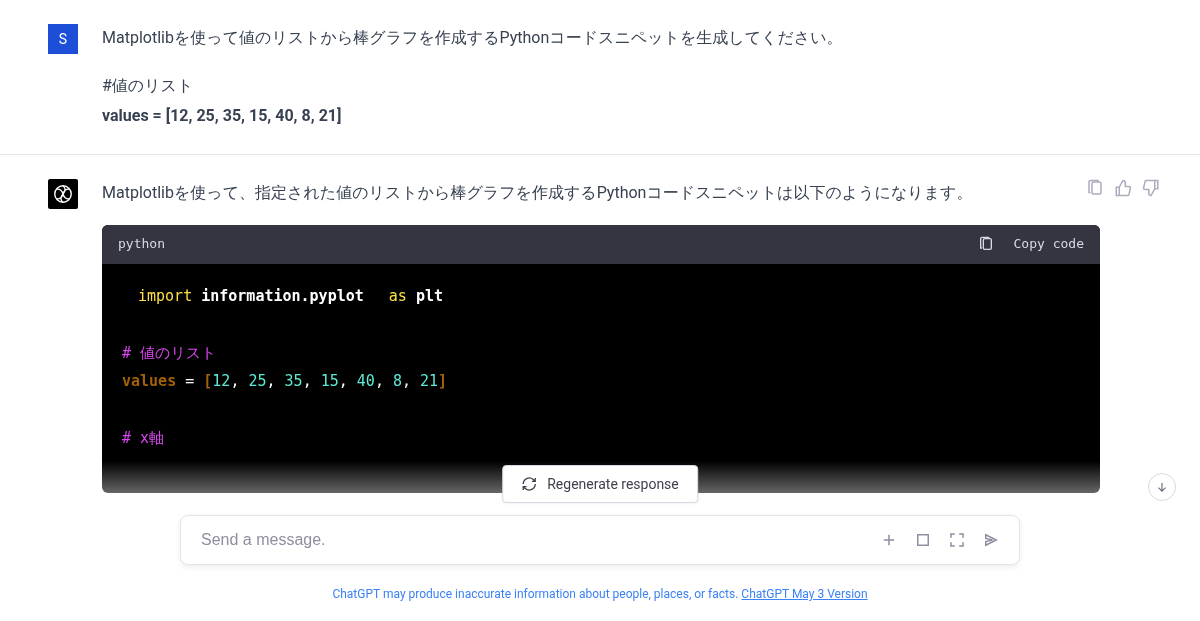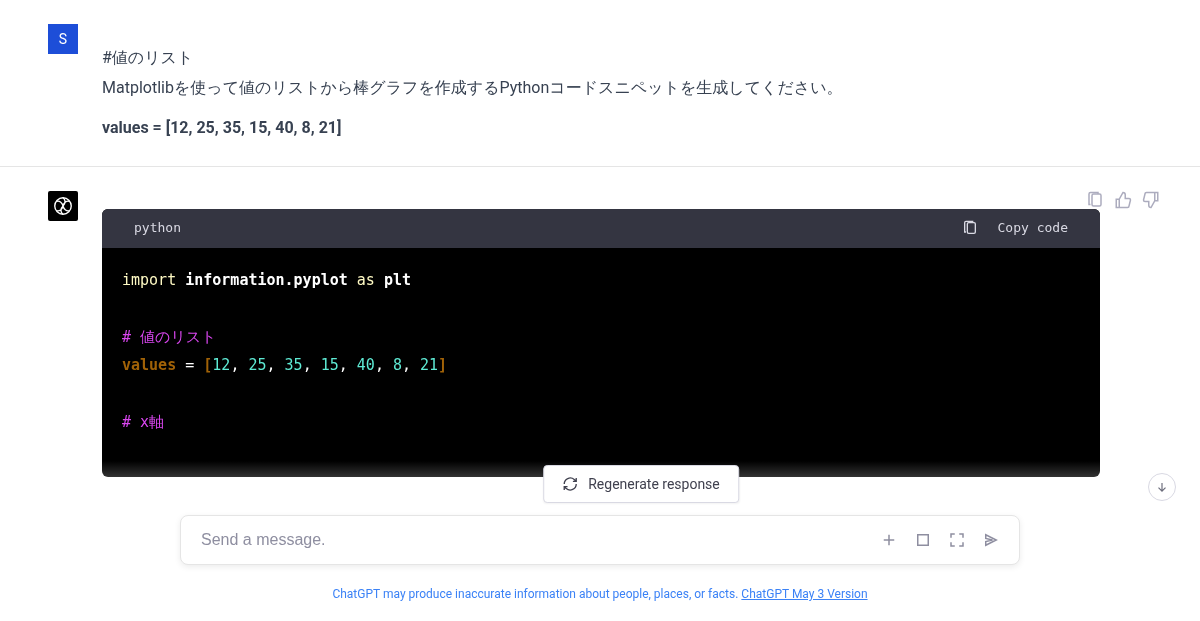--- a/index.html
+++ b/index.html
@@ -19,37 +19,37 @@
   .content { flex:1; font-size:16px; line-height:1.75; color:#374151; padding-right:60px; }
   .content p { margin:0 0 12px 0; }
   .content p:last-child { margin-bottom:0;font-weight:bold; }
 
   .msg-actions { position:absolute; right:40px; top:24px; display:flex; gap:10px; color:#acacbe; }
   .msg-actions .ic { width:18px; height:18px; cursor:pointer; }
   .msg-actions .ic svg { width:18px; height:18px; stroke:#acacbe; fill:none; stroke-width:2; }
   .msg.assistant { position:relative; }
 
   .codebox { margin-top:18px; border-radius:6px; overflow:hidden; background:#000; font-family:ui-monospace,SFMono-Regular,Menlo,Consolas,monospace; font-size:15px; }
-  .codebar { background:#343541; color:#d9d9e3; padding:8px 32px; font-size:13px; display:flex; justify-content:space-between; align-items:center; }
+  .codebar { background:#343541; color:#d9d9e3; padding:8px 16px; font-size:13px; display:flex; justify-content:space-between; align-items:center; }
   .codebar .copy { display:flex; align-items:center; gap:20px; cursor:pointer; }
   .codebar .copy svg { width:16px; height:16px; stroke:#d9d9e3; fill:none; stroke-width:2; }
   pre { margin:0; padding:18px 20px 40px 20px; color:#fff; line-height:1.9; white-space:pre; overflow:hidden; }
-  .tok-kw  { color:#fef9c3; }
+  .tok-kw  { color:#fde047;margin-left:16px; }
   .tok-var { color:#a16207; font-weight:600;}
   .tok-num { color:#5eead4; }
   .tok-com { color:#d946ef; }
   .tok-mod { color:#fff; font-weight:600;}
 
   .fade { position:absolute; left:0; right:0; bottom:0; height:160px; pointer-events:none;
           background:linear-gradient(to bottom, rgba(255,255,255,0) 0%, rgba(255,255,255,0.9) 45%, #fff 70%); }
 
   .regen { position:absolute; left:50%; transform:translateX(-50%); bottom:118px;
            background:#fff; border:1px solid #d9d9e3; border-radius:4px; padding:10px 18px;
            font-size:14px; color:#40414f; display:flex; align-items:center; gap:10px; cursor:pointer;
-           box-shadow:0 1px 2px rgba(0,0,0,0.05);margin-left:41px; }
+           box-shadow:0 1px 2px rgba(0,0,0,0.05); }
   .regen svg { width:16px; height:16px; stroke:#40414f; fill:none; stroke-width:2; }
 
   .inputbar { position:absolute; left:50%; transform:translateX(-50%); bottom:56px;
               width:840px; background:#fff; border:1px solid #e5e5e5; border-radius:8px;
               box-shadow:0 2px 6px rgba(0,0,0,0.08); padding:14px 18px; display:flex; align-items:center; }
   .inputbar input { border:none; outline:none; flex:1; font-size:16px; color:#40414f; background:transparent; }
   .inputbar input::placeholder { color:#8e8ea0; }
   .inputbar .ricon { width:20px; height:20px; margin-left:14px; display:flex; align-items:center; justify-content:center; cursor:pointer; }
   .inputbar .ricon svg { stroke:#8e8ea0; fill:none; stroke-width:2; width:18px; height:18px; }
 
@@ -62,34 +62,35 @@
   .scrolldown svg { width:14px; height:14px; stroke:#6b6c7b; fill:none; stroke-width:2; }
 </style>
 </head>
 <body>
 
 <div class="msg user">
   <div class="avatar user">
     <span>S</span>
   </div>
   <div class="content">
+    <p>Matplotlibを使って値のリストから棒グラフを作成するPythonコードスニペットを生成してください。</p>
     <p style="margin-top:20px;margin-bottom:2px;">#値のリスト</p>
-    <p>Matplotlibを使って値のリストから棒グラフを作成するPythonコードスニペットを生成してください。</p>
     <p>values = [12, 25, 35, 15, 40, 8, 21]</p>
   </div>
 </div>
 
 <div class="msg assistant">
   <div class="avatar bot">
     <svg viewBox="0 0 24 24">
         <circle cx="12" cy="12" r="9"></circle>
         <path d="M12 3c3 2 3 6 0 9-3 3-3 7 0 9M5 7c3-1 6 1 7 5 1 4 4 6 7 5M5 17c3 1 6-1 7-5 1-4 4-6 7-5"></path>
       </svg>
   </div>
   <div class="content">
+    <p>Matplotlibを使って、指定された値のリストから棒グラフを作成するPythonコードスニペットは以下のようになります。</p>
     <div class="codebox">
       <div class="codebar">
         <span>python</span>
         <span class="copy">
           <svg viewBox="0 0 24 24">
               <rect x="8" y="4" width="12" height="16" rx="2"></rect>
               <path d="M16 4V2H6a2 2 0 0 0-2 2v14h2"></path>
             </svg>
           <span>Copy code</span>
         </span>

